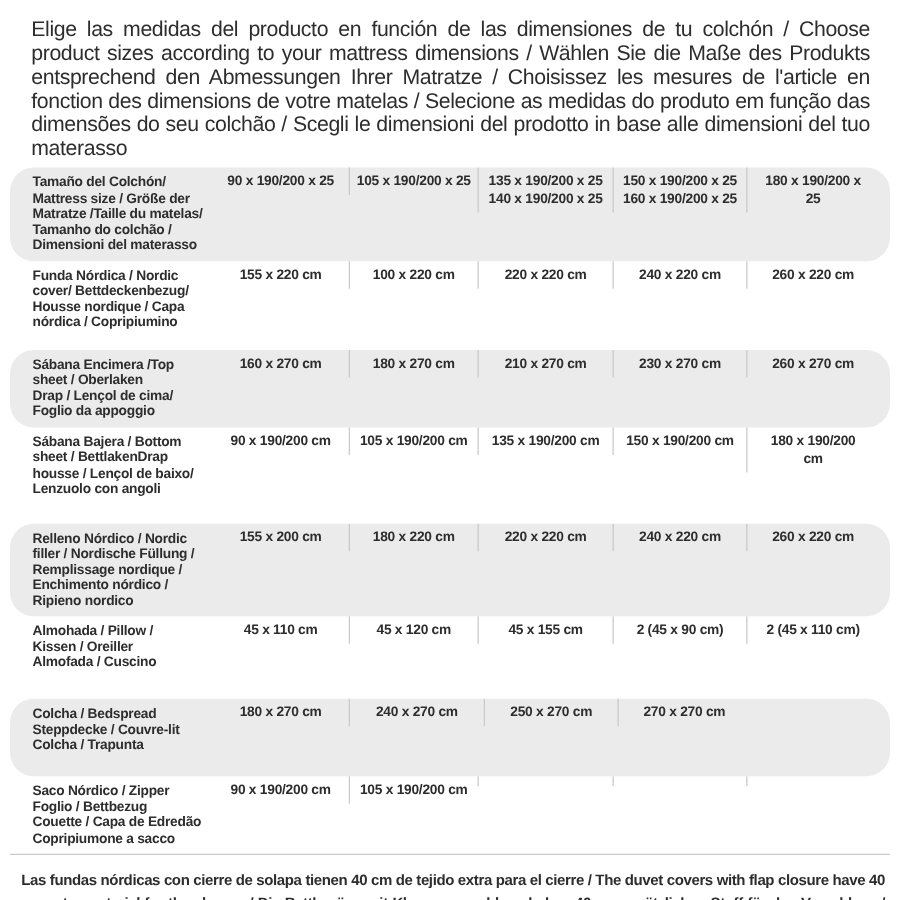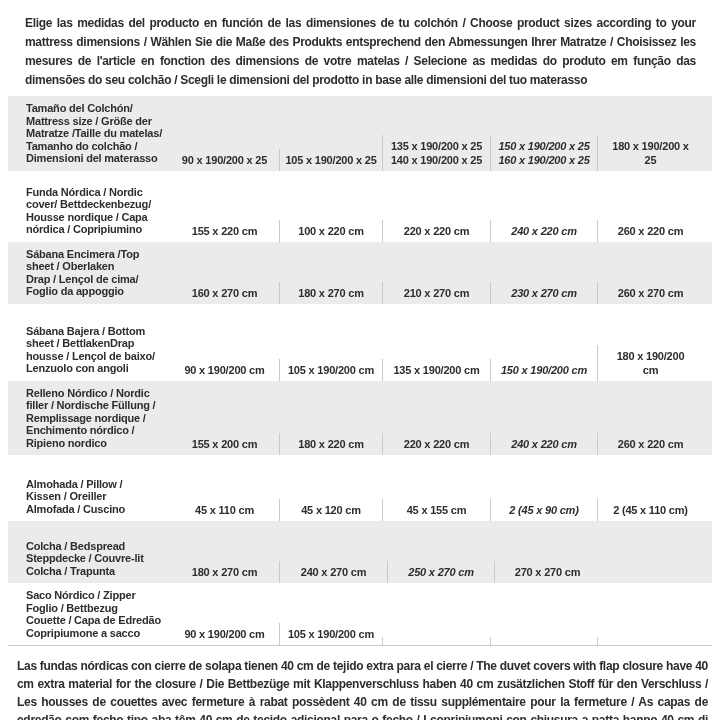--- a/index.html
+++ b/index.html
@@ -11,49 +11,49 @@
   *{box-sizing:border-box;}
   html,body{margin:0;padding:0;}
   body{
     width:720px;height:720px;overflow:hidden;background:var(--bg);
     font-family:"Liberation Sans","DejaVu Sans",sans-serif;
     color:var(--text);
   }
   .page{width:720px;height:720px;position:relative;}
   .intro{
     margin:14px 24px 4px 25px;
-    font-size:12px;font-weight:700;line-height:19px;letter-spacing:-0.3px;
+    font-size:17px;font-weight:400;line-height:19px;letter-spacing:-0.3px;
     text-align:justify;
   }
   .size-table{
     margin:6px 8px 0 8px;
     width:704px;
     border-bottom:1px solid var(--divider);
   }
-  .row{display:flex;align-items:flex-end;}
+  .row{display:flex;align-items:flex-start;border-radius:19px;}
   .row:nth-child(odd){background:var(--row-alt);}
   .cell{
     display:flex;align-items:center;
     font-weight:700;white-space:pre-line;
   }
   .cell.label{
     width:162px;
     padding:6px 2px 6px 18px;
     font-size:11px;line-height:12.5px;letter-spacing:-0.2px;
     justify-content:flex-start;text-align:left;
   }
   .cell.val{
     justify-content:center;text-align:center;
     font-size:11px;line-height:14px;letter-spacing:-0.2px;
     padding:4px 2px;
   }
   .val.c1{width:109px;}
   .val.c2{width:103px;}
   .val.c3{width:108px;}
-  .val.c4{width:107px;font-style:italic;}
+  .val.c4{width:107px;}
   .val.c5{width:96px;padding-left:12px;}
   .val + .val{border-left:1px solid var(--divider);}
   .r1{min-height:74px;}
   .r2{min-height:71px;}
   .r3{min-height:60px;}
   .r4{min-height:77px;}
   .r5{min-height:72px;}
   .r6{min-height:66px;}
   .r7{min-height:62px;}
   .r8{min-height:60px;}

